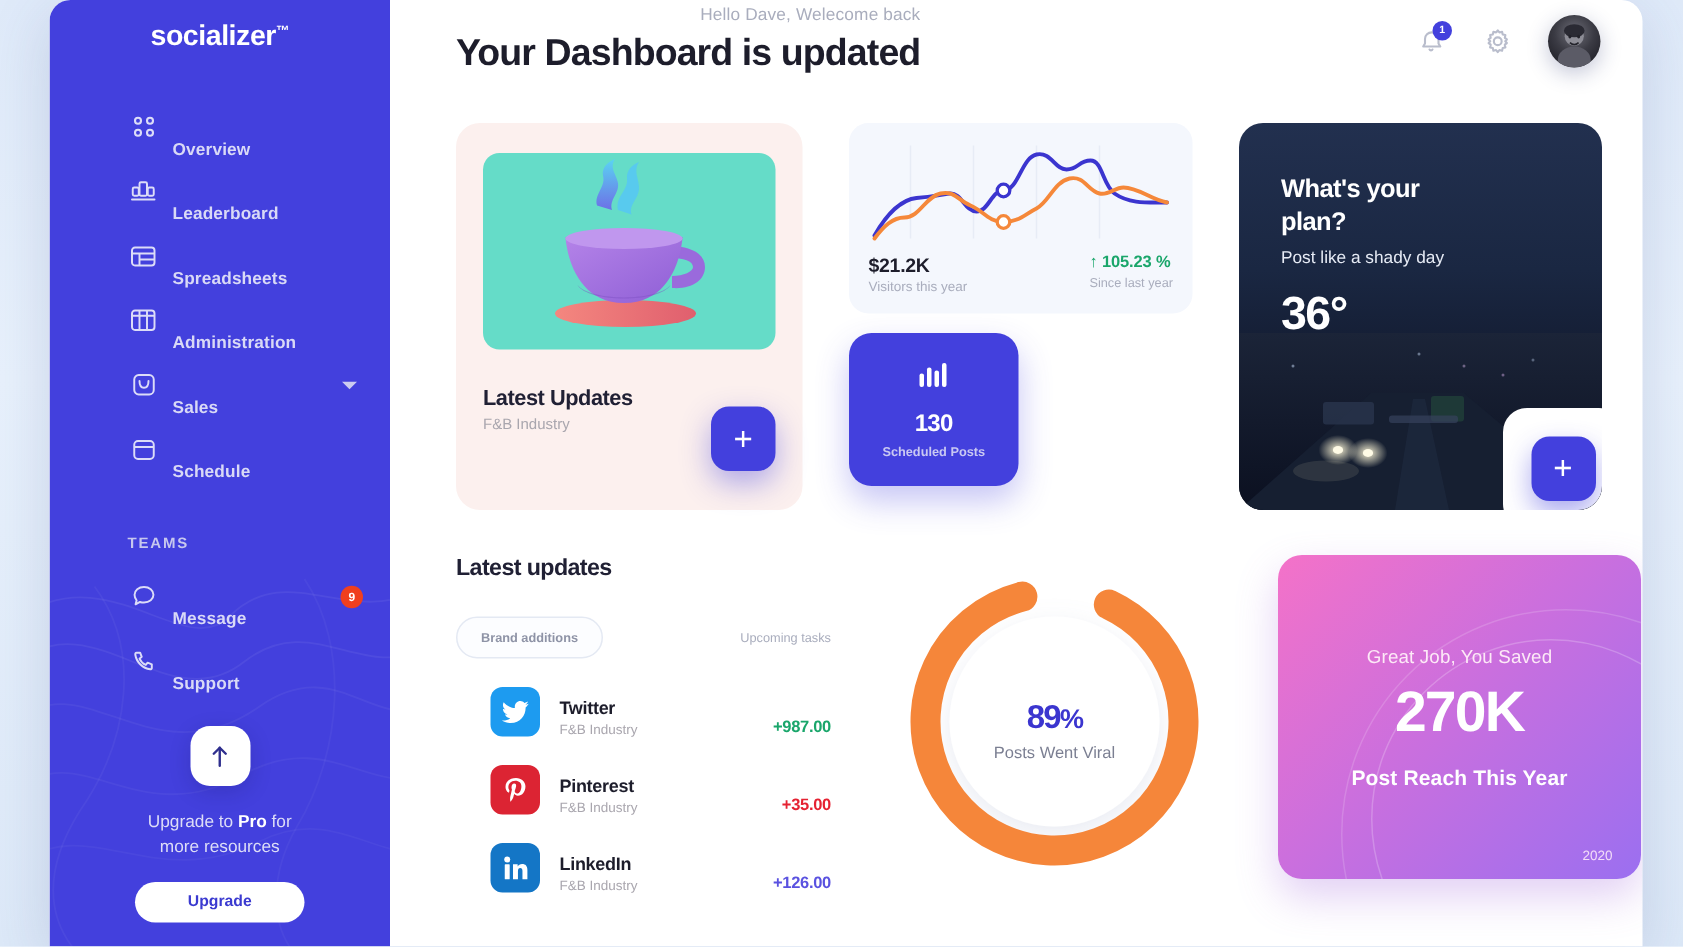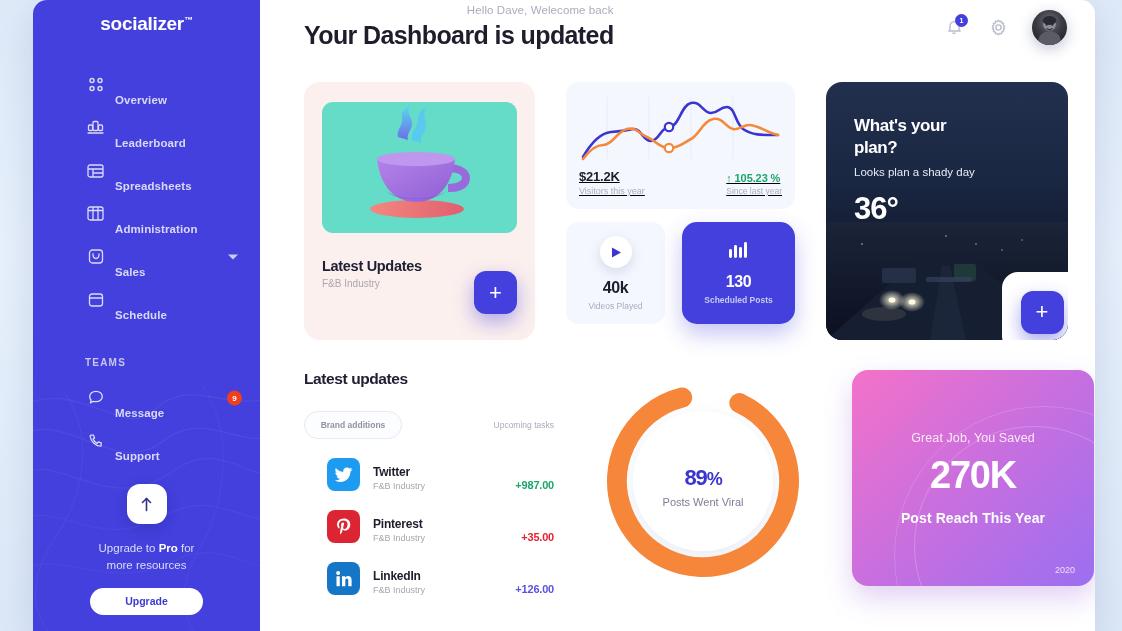--- a/index.html
+++ b/index.html
@@ -176,21 +176,21 @@
   }
 
   
   .mid-col { display:flex; flex-direction:column; gap: 13px; flex: 0 0 229px;}
   .card-chart {
     width: 229px; height: 127px;
     background: #f4f7fd; border-radius: 13px;
     padding: 11px 13px 0; position:relative;
   }
   .chart-svg { width: 203px; height: 72px; display:block;}
-  .chart-foot { display:flex; align-items:flex-end; margin-top: 4px; text-decoration: underline;}
+  .chart-foot { display:flex; align-items:flex-start; margin-top: 4px;}
   .chart-val { font-size: 13px; font-weight: 700; color:#1d1d2b; letter-spacing:-.2px;}
   .chart-cap { font-size: 9px; color:#a9adbd; margin-top:2px;}
   .chart-delta { font-size: 11px; font-weight:700; color:#1aa66b; letter-spacing:-.1px;}
   .chart-delta-cap { font-size: 8.5px; color:#a9adbd; margin-top:2px; text-align:right;}
   .mid-stats { display:flex; gap: 17px;}
   .card-videos {
     width: 99px; height: 102px; background:#f4f7fd; border-radius: 13px;
     display:flex;flex-direction:column;align-items:center; padding-top: 14px;
   }
   .play-circle {
@@ -496,29 +496,20 @@
               <div class="chart-cap">Visitors this year</div>
             </div>
             <div style="margin-left:auto">
               <div class="chart-delta">↑ 105.23 %</div>
               <div class="chart-delta-cap">Since last year</div>
             </div>
           </div>
         </section>
 
         <div class="mid-stats">
-          <section class="card-videos">
-            <div class="play-circle">
-              <svg width="12" height="13" viewBox="0 0 12 13">
-                    <polygon points="2,1.5 11,6.5 2,11.5" fill="#3b35cf"></polygon>
-                  </svg>
-            </div>
-            <div class="stat-num">40k</div>
-            <div class="stat-cap">Videos Played</div>
-          </section>
 
           <section class="card-posts">
             <span>
               <svg width="22" height="18" viewBox="0 0 22 18" fill="#ffffff">
                 <rect x="1" y="8" width="3" height="9" rx="1.4"></rect>
                 <rect x="6" y="4" width="3" height="13" rx="1.4"></rect>
                 <rect x="11" y="6" width="3" height="11" rx="1.4"></rect>
                 <rect x="16" y="1" width="3" height="16" rx="1.4"></rect>
               </svg>
             </span>
@@ -554,21 +545,21 @@
           <circle cx="36" cy="22" r="1" fill="#b9cce8" opacity=".55"></circle>
           <circle cx="120" cy="14" r="1" fill="#b9cce8" opacity=".5"></circle>
           <circle cx="176" cy="28" r="1" fill="#c4a0d8" opacity=".5"></circle>
           <circle cx="196" cy="18" r="1" fill="#b9cce8" opacity=".4"></circle>
           <circle cx="150" cy="22" r="1" fill="#d8b7e8" opacity=".45"></circle>
         </svg>
         <div class="w-title">
           <span>What's your</span><br>
           <span>plan?</span>
         </div>
-        <div class="w-sub">Looks plan a shady day</div>
+        <div class="w-sub">Post like a shady day</div>
         <div class="w-temp">36°</div>
         <div class="w-plus-wrap">
           <button class="w-plus">+</button>
         </div>
       </section>
     </div>
 
     <div class="row2">
 
       <div class="updates-col">

